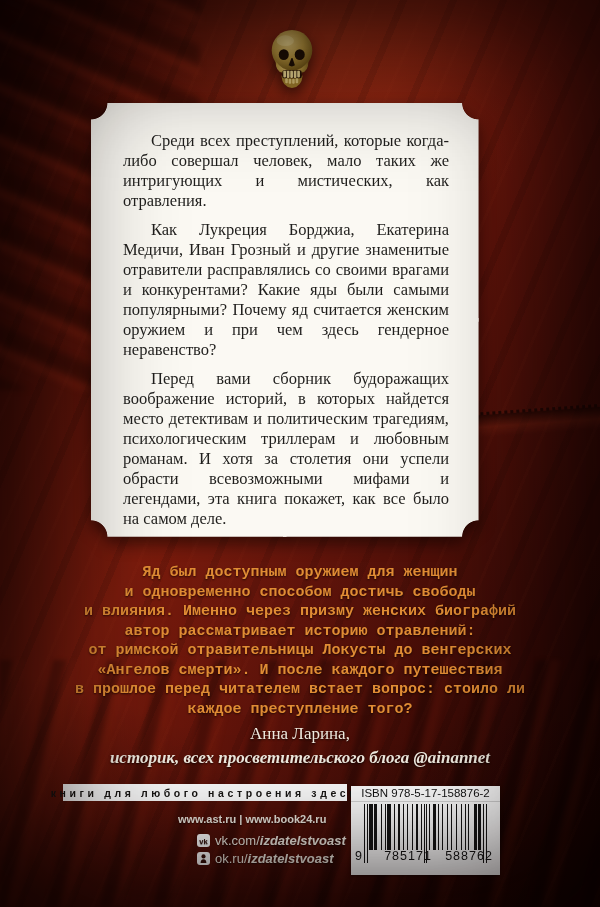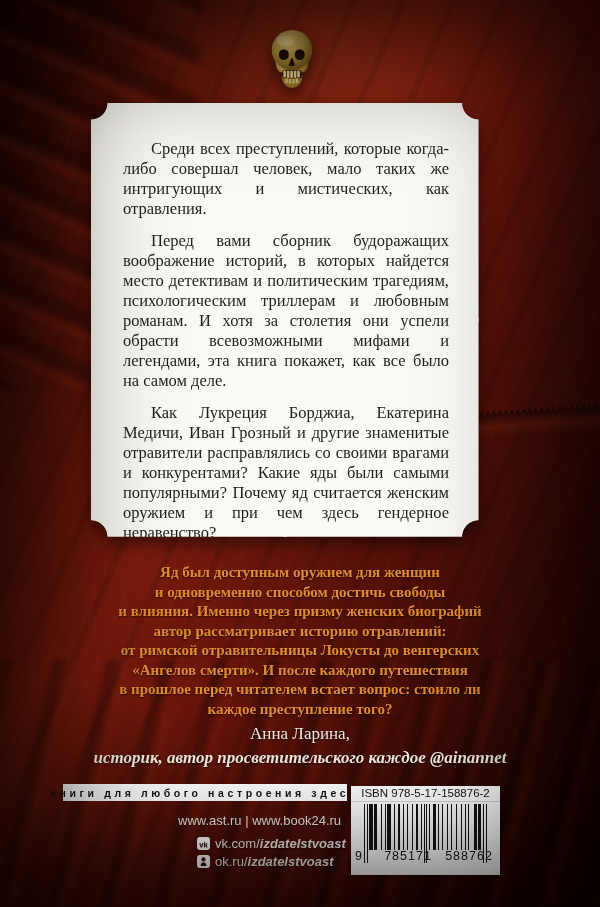--- a/index.html
+++ b/index.html
@@ -36,45 +36,45 @@
       radial-gradient(circle var(--pr) at 0 100%, transparent 16px, rgba(5,1,0,.55) 17px),
       radial-gradient(circle var(--pr) at 100% 100%, transparent 16px, rgba(5,1,0,.55) 17px);
     background-position:top left,top right,bottom left,bottom right;}
   .plaque{padding:24px 30px 20px 32px;box-sizing:border-box;overflow:hidden;
     background-image:
       radial-gradient(circle var(--pr) at 0 0, transparent 16px, #fbf9f3 16.8px),
       radial-gradient(circle var(--pr) at 100% 0, transparent 16px, #fbf9f3 16.8px),
       radial-gradient(circle var(--pr) at 0 100%, transparent 16px, #fbf9f3 16.8px),
       radial-gradient(circle var(--pr) at 100% 100%, transparent 16px, #fbf9f3 16.8px);
     background-position:top left,top right,bottom left,bottom right;}
-  .plaque p{margin:12px 0 9px 0;font-family:"Liberation Serif","DejaVu Serif",serif;
+  .plaque p{margin:4px 0 9px 0;font-family:"Liberation Serif","DejaVu Serif",serif;
     font-size:16.5px;line-height:20px;color:#201f1d;text-align:justify;text-indent:28px;}
 
   
   .quote{position:absolute;left:20px;top:563px;width:560px;text-align:center;white-space:pre-line;
-    font-family:Liberation Serif, serif;font-weight:bold;
+    font-family:Liberation Mono, monospace;font-weight:bold;
     font-size:15px;line-height:19.5px;color:#e08c34;text-shadow:0 1px 2px rgba(0,0,0,.65);}
 
   
   .signature{position:absolute;left:20px;top:724px;width:560px;text-align:center;color:#f2ece1;
     font-family:"Liberation Serif","DejaVu Serif",serif;text-shadow:0 1px 2px rgba(0,0,0,.7);}
   .sig-name{font-size:17px;font-weight:normal;}
   .sig-role{font-size:17px;font-weight:bold;font-style:italic;margin-top:4px;}
 
   
   .slogan-strip{position:absolute;left:63px;top:784px;width:284px;height:17px;background:#ffffff;
     display:flex;align-items:center;justify-content:center;}
   .slogan-strip span{font-size:10.5px;font-weight:bold;letter-spacing:3.6px;color:#171513;white-space:nowrap;}
 
   .publisher{position:absolute;left:58px;top:804px;width:126px;text-align:center;}
   .ast-logo{width:96px;height:58px;display:block;margin:0 auto;filter:drop-shadow(0 1px 1px rgba(0,0,0,.4));}
   .pub-caption{margin-top:3px;font-size:6.8px;letter-spacing:.9px;color:#eae3d8;white-space:nowrap;}
 
   .links{position:absolute;left:178px;top:813px;color:#f0eae1;}
-  .sites{font-size:13px;font-weight:normal;margin-bottom:8px;text-shadow:0 1px 1px rgba(0,0,0,.5);}
+  .sites{font-size:11px;font-weight:bold;margin-bottom:8px;text-shadow:0 1px 1px rgba(0,0,0,.5);}
   .link-row{display:flex;align-items:center;gap:5px;font-size:13px;margin-bottom:3px;text-shadow:0 1px 1px rgba(0,0,0,.5);padding-left:19px;}
   .link-row .b{font-weight:bold;font-style:italic;}
   .sq{width:13px;height:13px;flex:0 0 13px;display:block;}
 
   .barcode-box{position:absolute;left:351px;top:786px;width:149px;height:89px;background:#ffffff;
     box-shadow:0 1px 3px rgba(0,0,0,.4);}
   .isbn{height:15px;line-height:15px;text-align:center;font-size:11.5px;color:#131313;border-bottom:1px solid #d6d6d6;}
   .bars{position:absolute;left:13px;top:18px;width:123px;height:59px;}
   .bar{position:absolute;top:0;height:46px;background:#141414;}
   .bar.guard{height:59px;}
@@ -121,36 +121,36 @@
       <rect x="26.6" y="52.5" width="2.6" height="5" rx="1"></rect>
       <rect x="30.2" y="52.5" width="2.6" height="5" rx="1"></rect>
       <rect x="33.8" y="52" width="2.6" height="5" rx="1"></rect>
     </g>
     <ellipse cx="23" cy="13" rx="9" ry="5.5" fill="rgba(255,244,190,0.30)"></ellipse>
   </svg>
 
   <div class="plaque-shadow"></div>
   <div class="plaque">
     <p>Среди всех преступлений, которые когда-либо совершал человек, мало таких же интригующих и мистических, как отравления.</p>
+    <p>Как Лукреция Борджиа, Екатерина Медичи, Иван Грозный и другие знаменитые отравители расправлялись со своими врагами и конкурентами? Какие яды были самыми популярными? Почему яд считается женским оружием и при чем здесь гендерное неравенство?</p>
     <p>Перед вами сборник будоражащих воображение историй, в которых найдется место детективам и политическим трагедиям, психологическим триллерам и любовным романам. И хотя за столетия они успели обрасти всевозможными мифами и легендами, эта книга покажет, как все было на самом деле.</p>
-    <p>Как Лукреция Борджиа, Екатерина Медичи, Иван Грозный и другие знаменитые отравители расправлялись со своими врагами и конкурентами? Какие яды были самыми популярными? Почему яд считается женским оружием и при чем здесь гендерное неравенство?</p>
   </div>
 
   <div class="quote">Яд был доступным оружием для женщин
 и одновременно способом достичь свободы
 и влияния. Именно через призму женских биографий
 автор рассматривает историю отравлений:
 от римской отравительницы Локусты до венгерских
 «Ангелов смерти». И после каждого путешествия
 в прошлое перед читателем встает вопрос: стоило ли
 каждое преступление того?</div>
 
   <div class="signature">
     <div class="sig-name">Анна Ларина,</div>
-    <div class="sig-role">историк, автор просветительского каждое @ainannet</div>
+    <div class="sig-role">историк, всех просветительского блога @ainannet</div>
   </div>
 
   <div class="slogan-strip">
     <span>книги для любого настроения здесь</span>
   </div>
 
 
   <div class="links">
     <div class="sites">www.ast.ru | www.book24.ru</div>
     <div class="link-row">

